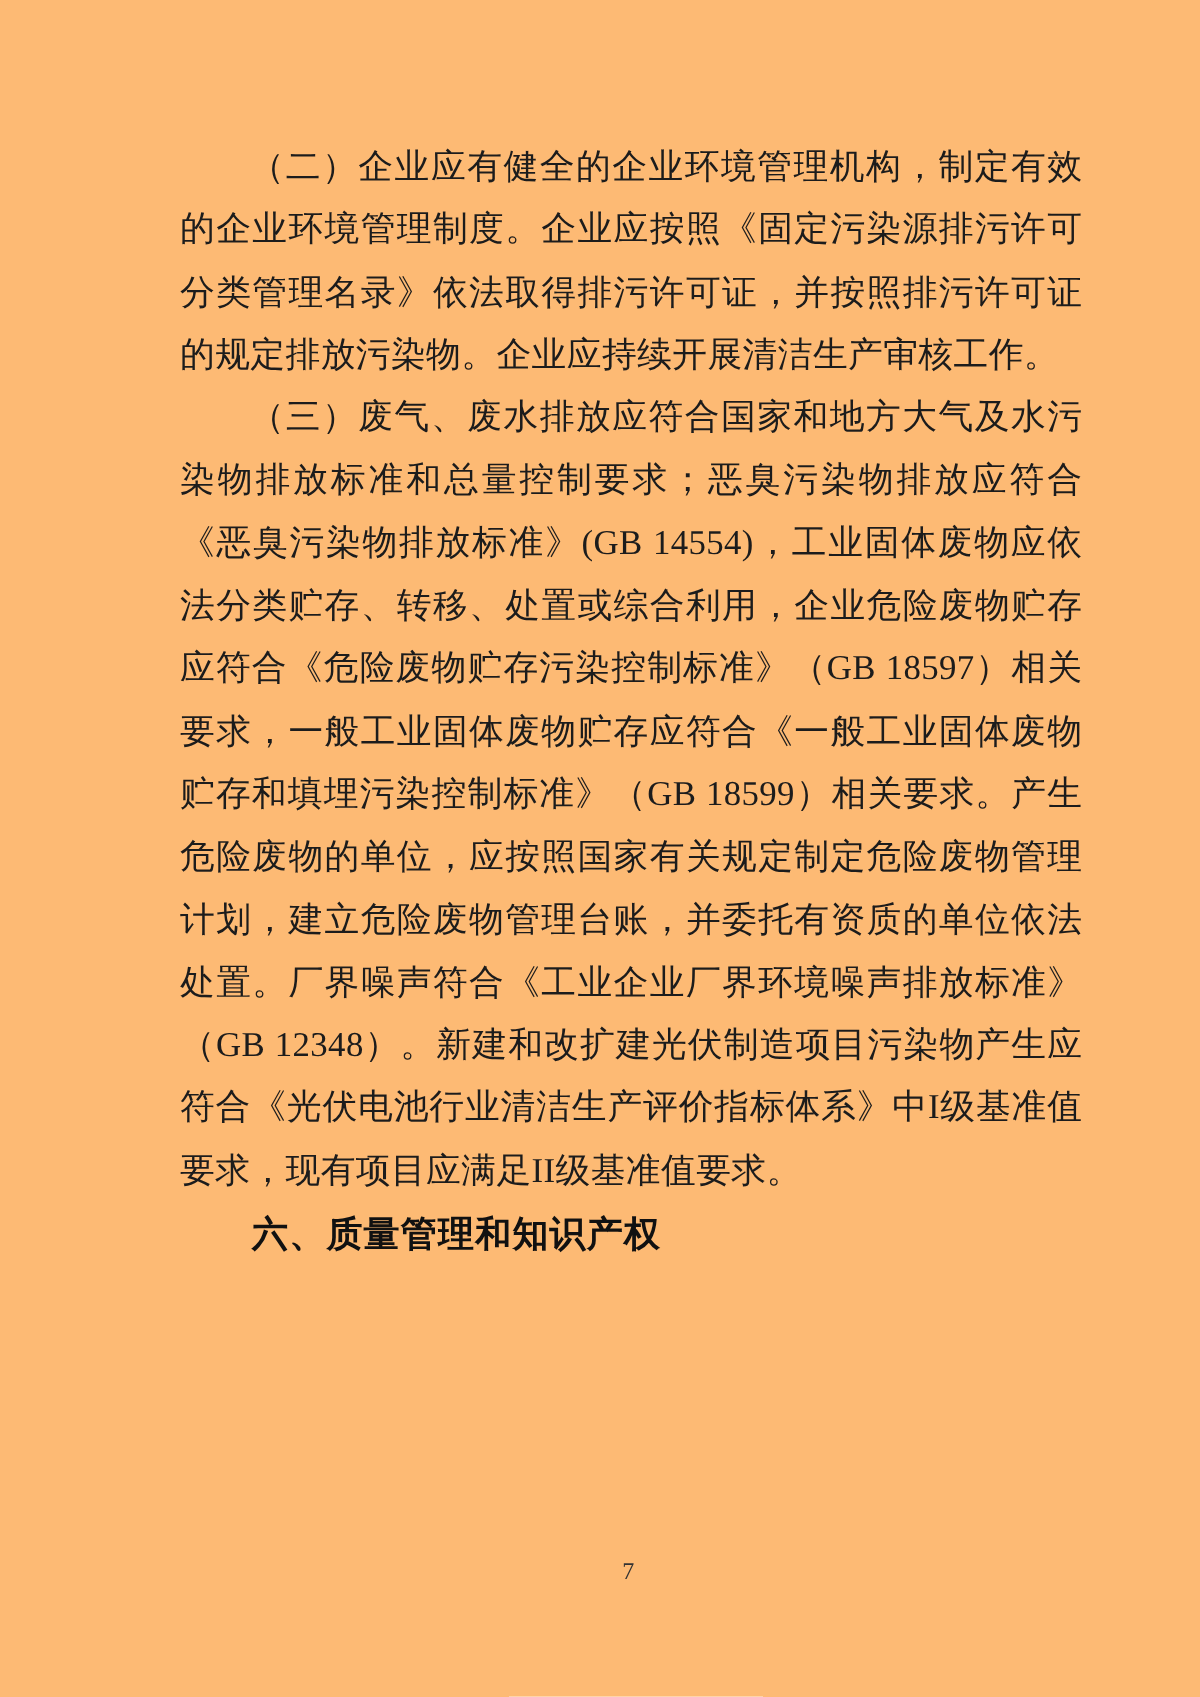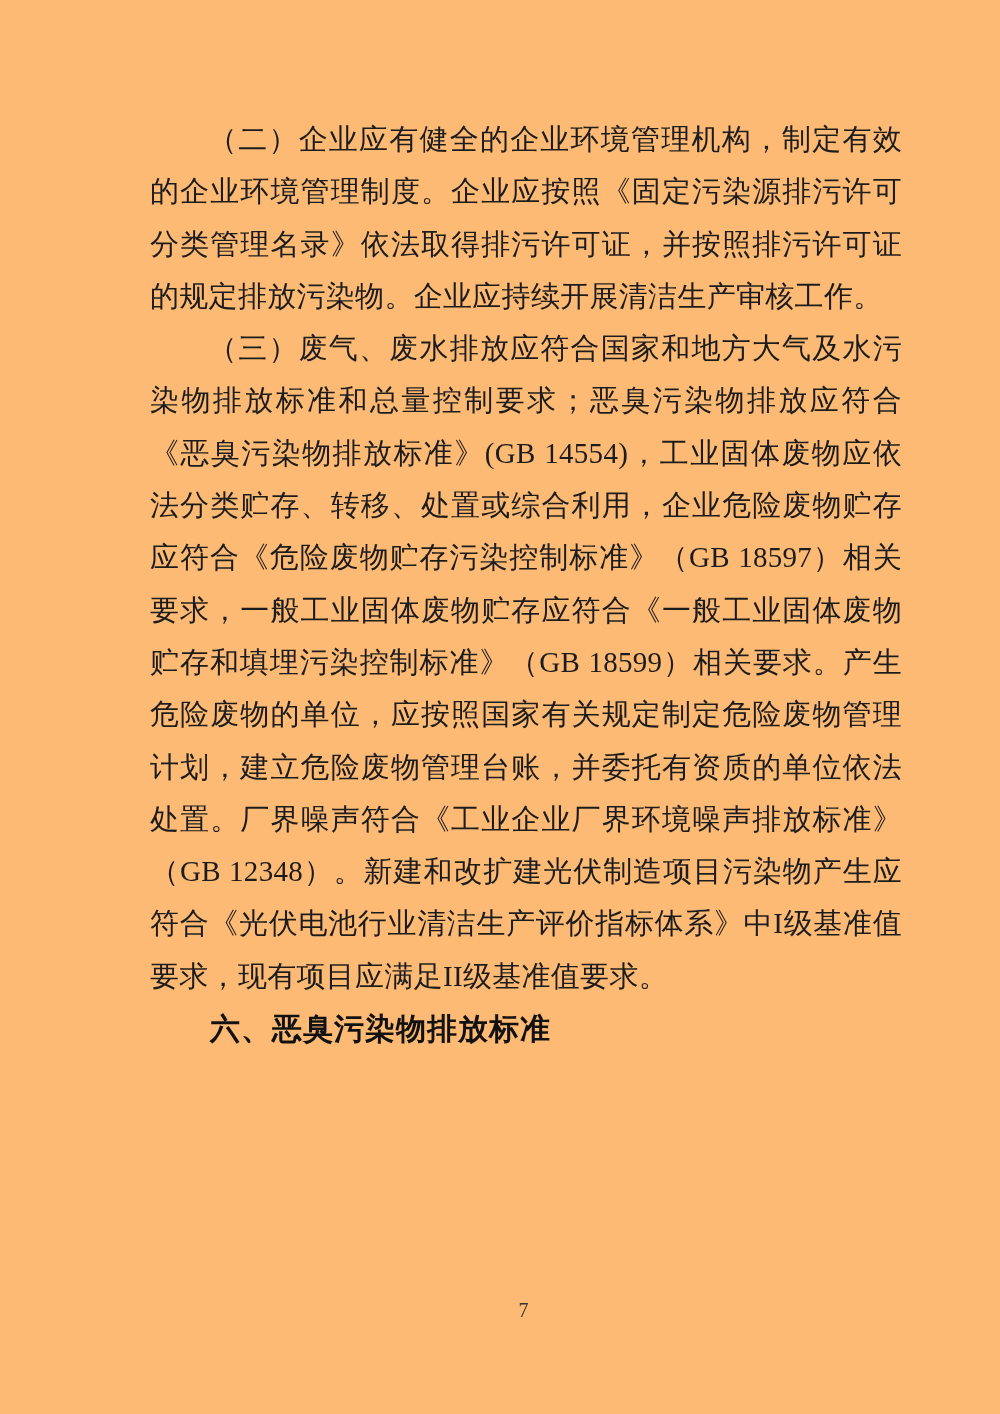--- a/index.html
+++ b/index.html
@@ -54,16 +54,16 @@
     color: #333333;
   }
 </style>
 </head>
 <body>
 
 <div class="page">
   <div class="content">
     <p class="body-para">（二）企业应有健全的企业环境管理机构，制定有效的企业环境管理制度。企业应按照《固定污染源排污许可分类管理名录》依法取得排污许可证，并按照排污许可证的规定排放污染物。企业应持续开展清洁生产审核工作。</p>
     <p class="body-para">（三）废气、废水排放应符合国家和地方大气及水污染物排放标准和总量控制要求；恶臭污染物排放应符合《恶臭污染物排放标准》(GB 14554)，工业固体废物应依法分类贮存、转移、处置或综合利用，企业危险废物贮存应符合《危险废物贮存污染控制标准》（GB 18597）相关要求，一般工业固体废物贮存应符合《一般工业固体废物贮存和填埋污染控制标准》（GB 18599）相关要求。产生危险废物的单位，应按照国家有关规定制定危险废物管理计划，建立危险废物管理台账，并委托有资质的单位依法处置。厂界噪声符合《工业企业厂界环境噪声排放标准》（GB 12348）。新建和改扩建光伏制造项目污染物产生应符合《光伏电池行业清洁生产评价指标体系》中I级基准值要求，现有项目应满足II级基准值要求。</p>
-    <h2 class="section-heading">六、恶臭污染物排放标准</h2>
+    <h2 class="section-heading">六、质量管理和知识产权</h2>
   </div>
   <div class="page-number">7</div>
 </div>
 
 </body></html>

